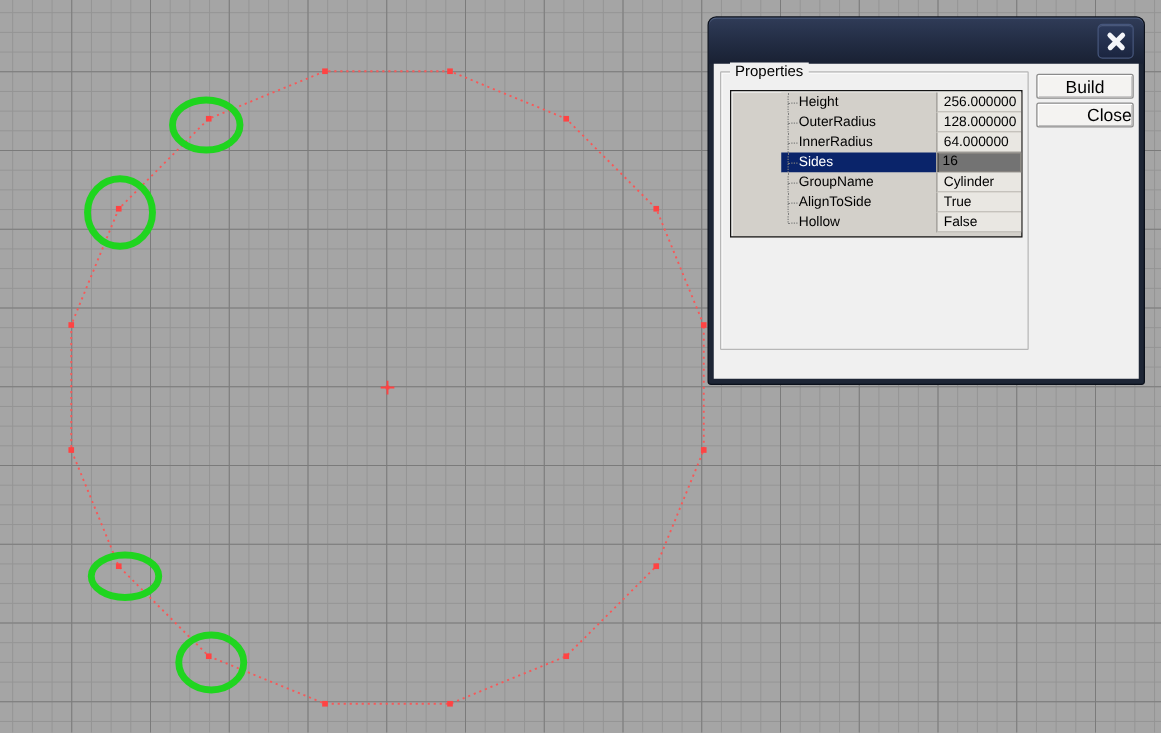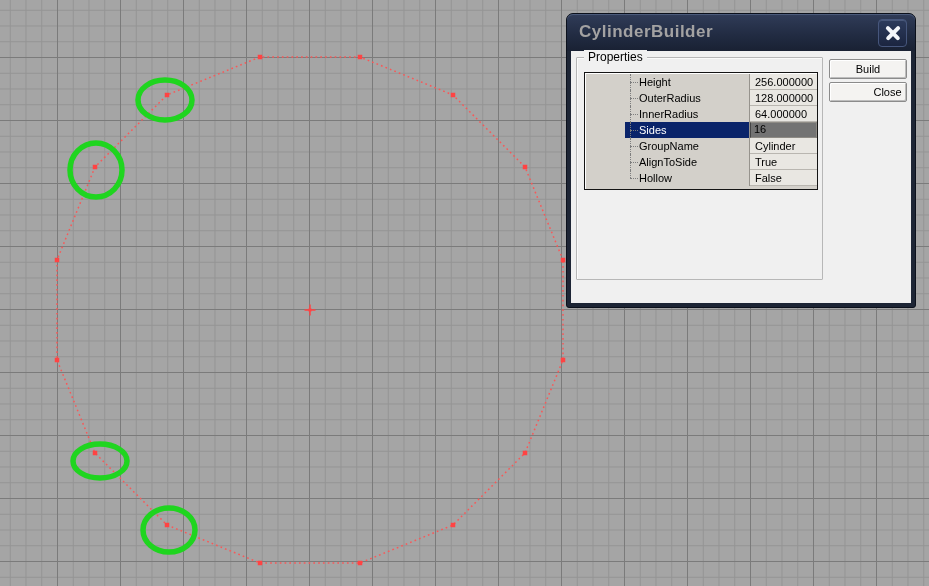--- a/index.html
+++ b/index.html
@@ -76,21 +76,21 @@
   .editbox{
     position:absolute;inset:0;background:#737373;border:1px solid #8e8b85;
     box-sizing:border-box;padding-left:3px;line-height:13px;font-size:11px;
     border-left:1px solid #444;
   }
   
   .winbtn{
     position:absolute;left:258px;width:78px;height:20px;
     background:#f4f3f1;border:1px solid #8b8b8b;box-sizing:border-box;
     box-shadow:inset 1px 1px 0 #ffffff, inset -1px -1px 0 #bdbdbd;
-    font-size:11px;font-family:"Liberation Sans",sans-serif;
+    font-size:14px;font-family:"Liberation Sans",sans-serif;
     display:flex;align-items:center;justify-content:center;
     color:#000;cursor:pointer;border-radius:2px;
   }
   #build-btn{top:8px;}
   #close-btn2{top:31px;padding-left:39px;}
 </style>
 </head>
 <body>
 
 <div id="canvas" style="background-color: rgb(165, 165, 165); background-image: linear-gradient(to right, rgb(123, 123, 123) 1px, transparent 1px), linear-gradient(rgb(123, 123, 123) 1px, transparent 1px), linear-gradient(to right, rgb(148, 148, 148) 1px, transparent 1px), linear-gradient(rgb(148, 148, 148) 1px, transparent 1px); background-size: 63px 63px, 63px 63px, 15.75px 15.75px, 15.75px 15.75px; background-position: 57px 0px, 0px 57px, 57px 0px, 0px 57px;">
@@ -116,21 +116,20 @@
       <rect x="308.5" y="308.5" width="3" height="3" fill="#ff4343"></rect>
       <ellipse cx="165" cy="100" rx="27" ry="20" fill="none" stroke="#1fd51f" stroke-width="5.5"></ellipse>
       <ellipse cx="96" cy="170" rx="26" ry="27" fill="none" stroke="#1fd51f" stroke-width="5.5"></ellipse>
       <ellipse cx="100" cy="461" rx="27" ry="17" fill="none" stroke="#1fd51f" stroke-width="5.5"></ellipse>
       <ellipse cx="169" cy="530" rx="26" ry="22" fill="none" stroke="#1fd51f" stroke-width="5.5"></ellipse>
     </svg>
 </div>
 
 <div id="dlg">
   <div id="titlebar">
-    <span id="dlg-title">CylinderBuilder</span>
     <div id="close-btn">
       <span class="xbar a"></span>
       <span class="xbar b"></span>
     </div>
   </div>
   <div id="client">
     <div id="propgroup">
       <span id="propgroup-label">Properties</span>
       <div id="propgrid">
           <div class="prow">

